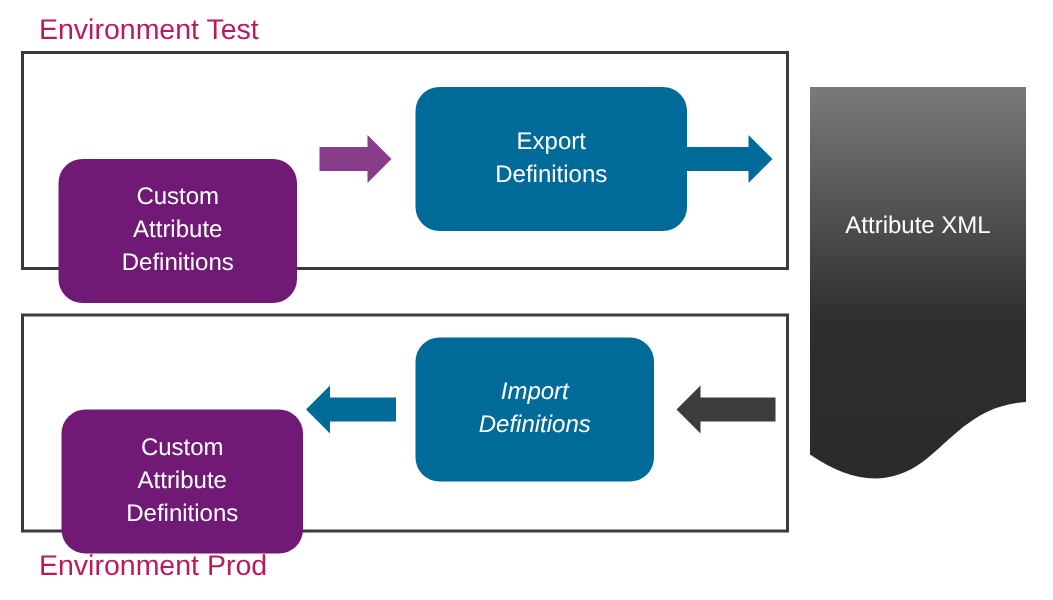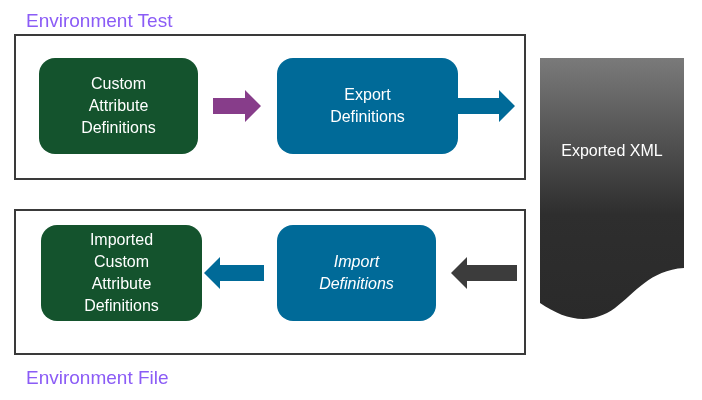--- a/index.html
+++ b/index.html
@@ -1,21 +1,21 @@
 <!DOCTYPE html>
 <html><head>
 <meta charset="utf-8">
 <style>
   html, body { margin: 0; padding: 0; background: #ffffff; }
   body { width: 702px; height: 400px; position: relative; overflow: hidden; font-family: "Liberation Sans", sans-serif; }
-  .env-label { position: absolute; font-size: 19px; color: #8b5cf6; }
+  .env-label { position: absolute; font-size: 19px; color: #be185d; }
   .env-box { position: absolute; border: 2px solid #3a3a3a; box-sizing: border-box; background: #fff; }
   .node { position: absolute; border-radius: 16px; color: #fff; display: flex; align-items: center; justify-content: center; text-align: center; font-size: 16px; line-height: 22px; box-sizing: border-box; padding: 0 8px; }
   .node span { display: block; }
-  .purple { background: #14532d; }
+  .purple { background: #701a75; margin-top: 48px; }
   .blue { background: #006a98; }
   svg.arrow { position: absolute; overflow: visible; }
   .doc { position: absolute; left: 540px; top: 58px; width: 144px; height: 262px; }
   .doc-text { position: absolute; left: 540px; top: 140px; width: 144px; text-align: center; color: #fff; font-size: 16px; line-height: 22px; }
   .doc-text span { display: block; }
 </style>
 </head>
 <body>
 
 <div class="env-label" style="left:26px; top:10px;">Environment Test</div>
@@ -48,28 +48,27 @@
   <defs>
     <linearGradient id="docgrad" x1="0" y1="0" x2="0" y2="1">
       <stop offset="0" stop-color="#7a7a7a"></stop>
       <stop offset="0.6" stop-color="#2e2e2e"></stop>
       <stop offset="1" stop-color="#2a2a2a"></stop>
     </linearGradient>
   </defs>
   <path d="M0,0 L144,0 L144,210 C110,212 95,235 75,250 C50,268 25,262 0,245 Z" fill="url(#docgrad)"></path>
 </svg>
 <div class="doc-text">
-  <span>Exported XML</span>
+  <span>Attribute XML</span>
 </div>
 
 <div class="env-box" style="left:14px; top:209px; width:512px; height:146px;"></div>
 
 <div class="node purple" style="left:41px; top:225px; width:161px; height:96px;">
   <div>
-    <span>Imported</span>
     <span>Custom</span>
     <span>Attribute</span>
     <span>Definitions</span>
   </div>
 </div>
 
 <svg class="arrow" style="left:204px; top:257px;" width="62" height="32">
   <polygon points="60,8 16,8 16,0 0,16 16,32 16,24 60,24" fill="#006a98"></polygon>
 </svg>
 
@@ -77,13 +76,13 @@
   <div>
     <span>Import</span>
     <span>Definitions</span>
   </div>
 </div>
 
 <svg class="arrow" style="left:451px; top:257px;" width="68" height="32">
   <polygon points="66,8 16,8 16,0 0,16 16,32 16,24 66,24" fill="#3c3c3c"></polygon>
 </svg>
 
-<div class="env-label" style="left:26px; top:367px;">Environment File</div>
+<div class="env-label" style="left:26px; top:367px;">Environment Prod</div>
 
 </body></html>

